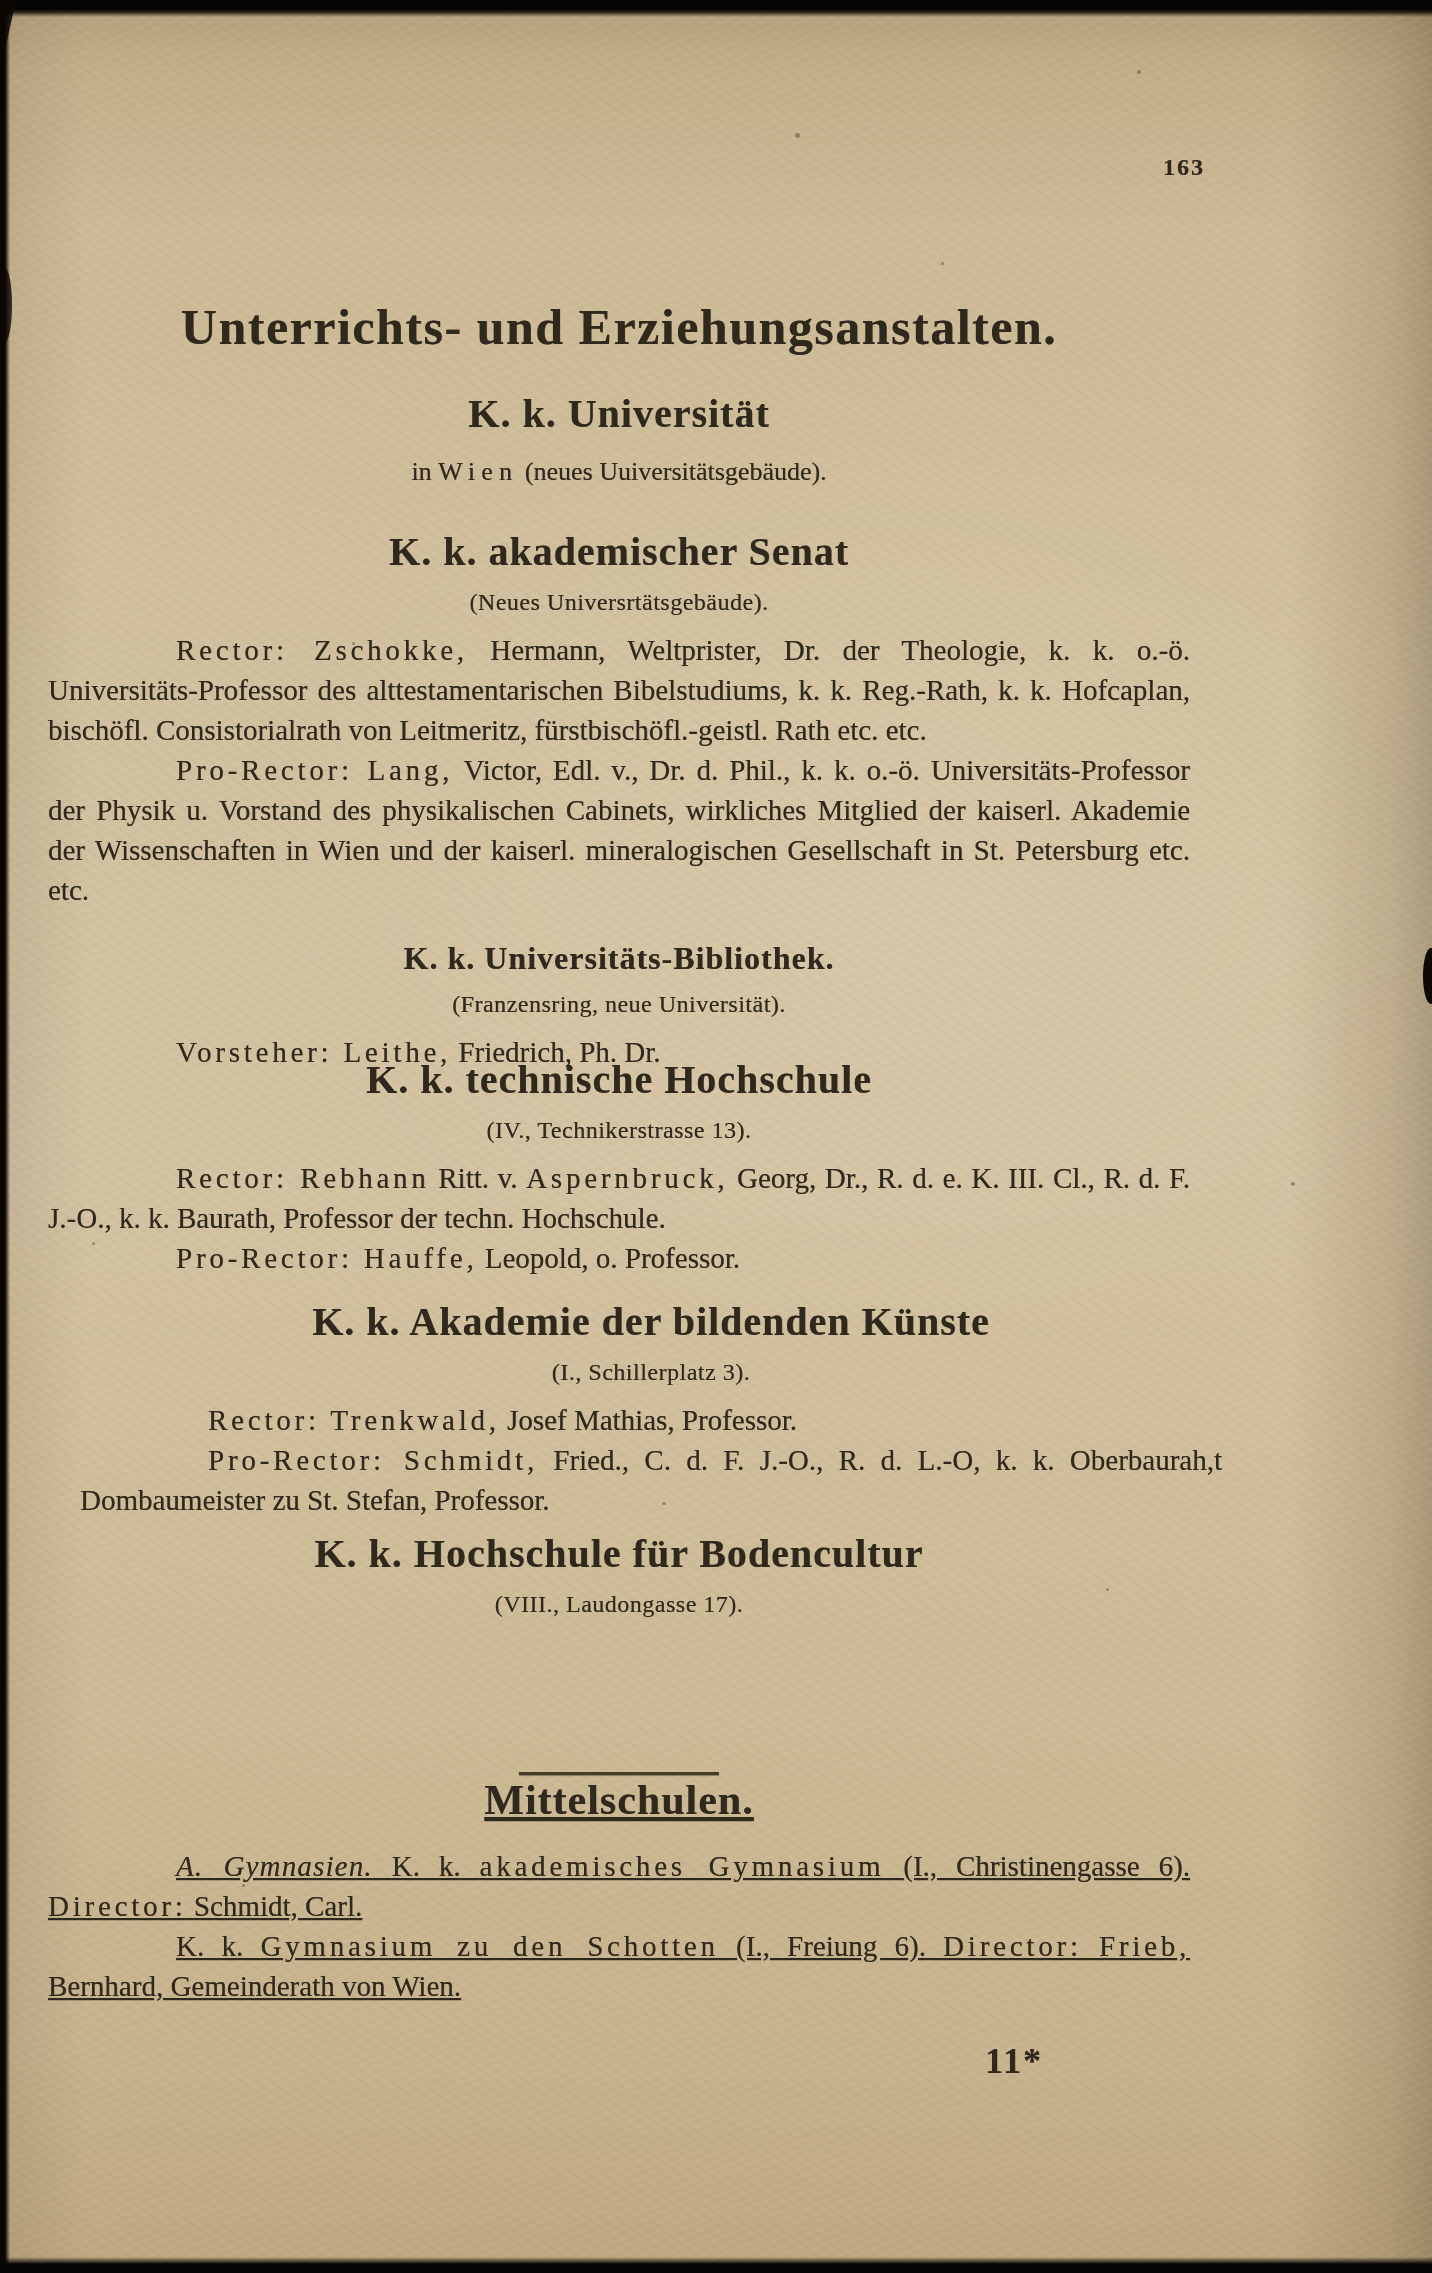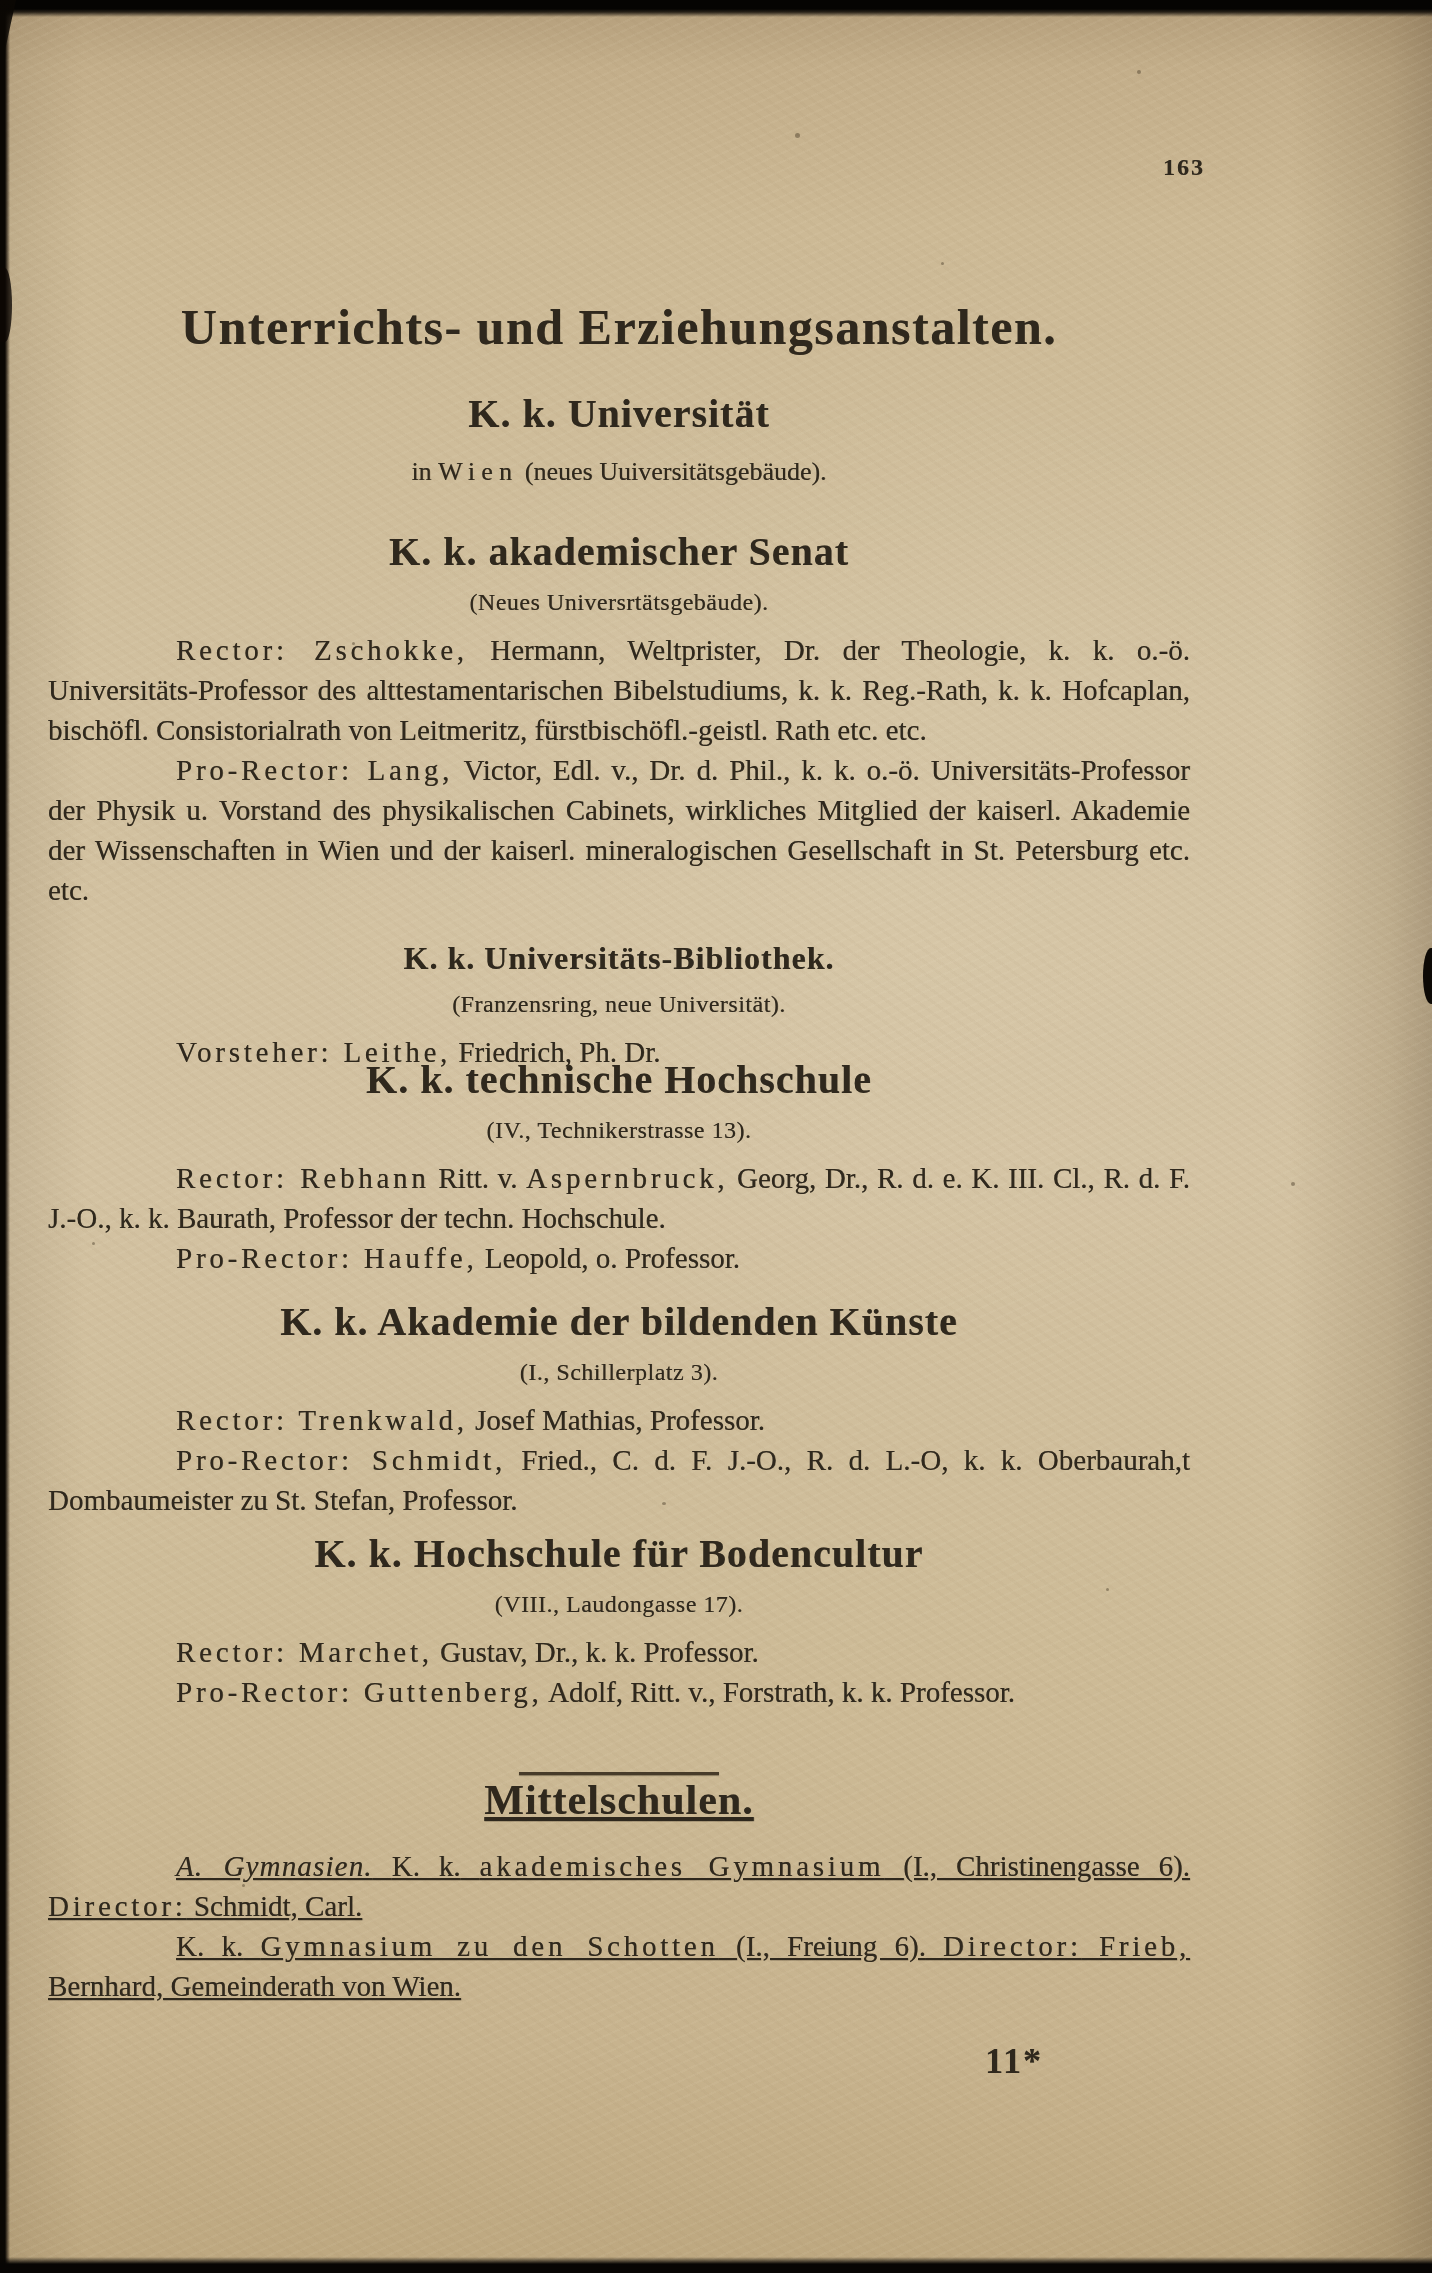--- a/index.html
+++ b/index.html
@@ -43,21 +43,21 @@
   .gg{ letter-spacing:0.2em; }
   .city{ letter-spacing:0.24em; }
   .it{ font-style:italic; letter-spacing:0.04em; }
 
   #sec-univ{ top:390px; }
   #sec-univ .sub{ margin-top:20px; font-size:26px; }
   #sec-senat{ top:528px; }
   #sec-bib{ top:940px; }
   #sec-bib h2{ font-size:32px; }
   #sec-tech{ top:1056px; }
-  #sec-akad{ top:1298px; }
+  #sec-akad{ top:1298px;margin-left:32px; }
   #sec-boden{ top:1530px; }
   #sec-mittel{ top:1776px;text-decoration:underline; }
   #sec-mittel h2{ font-size:42px; font-weight:bold; letter-spacing:1px; }
   #sec-mittel .paras{ margin-top:22px; }
 
   .rule{
     position:absolute; top:1772px; left:519px; width:200px; height:3px;
     background:#473b29; box-shadow:0 1px 1px rgba(71,59,41,0.5);
   }
   .signature{ position:absolute; top:2040px; left:985px; font-size:36px; font-weight:bold; letter-spacing:2px; color:#2f281d; }
@@ -160,30 +160,20 @@
       <p class="body">
         <span class="g">Pro-Rector: Schmidt,</span>
         <span>Fried., C. d. F. J.-O., R. d. L.-O, k. k. Oberbaurah,t Dombaumeister zu St. Stefan, Professor.</span>
       </p>
     </div>
   </section>
 
   <section id="sec-boden" class="col center txt">
     <h2 class="sec">K. k. Hochschule für Bodencultur</h2>
     <div class="note">(VIII., Laudongasse 17).</div>
-    <div class="paras">
-      <p class="body">
-        <span class="g">Rector: Marchet,</span>
-        <span>Gustav, Dr., k. k. Professor.</span>
-      </p>
-      <p class="body">
-        <span class="g">Pro-Rector: Guttenberg,</span>
-        <span>Adolf, Ritt. v., Forstrath, k. k. Professor.</span>
-      </p>
-    </div>
   </section>
 
   <div class="rule"></div>
 
   <section id="sec-mittel" class="col center txt">
     <h2 class="sec">Mittelschulen.</h2>
     <div class="paras">
       <p class="body">
         <span class="it">A. Gymnasien.</span>
         <span>K. k.</span>

